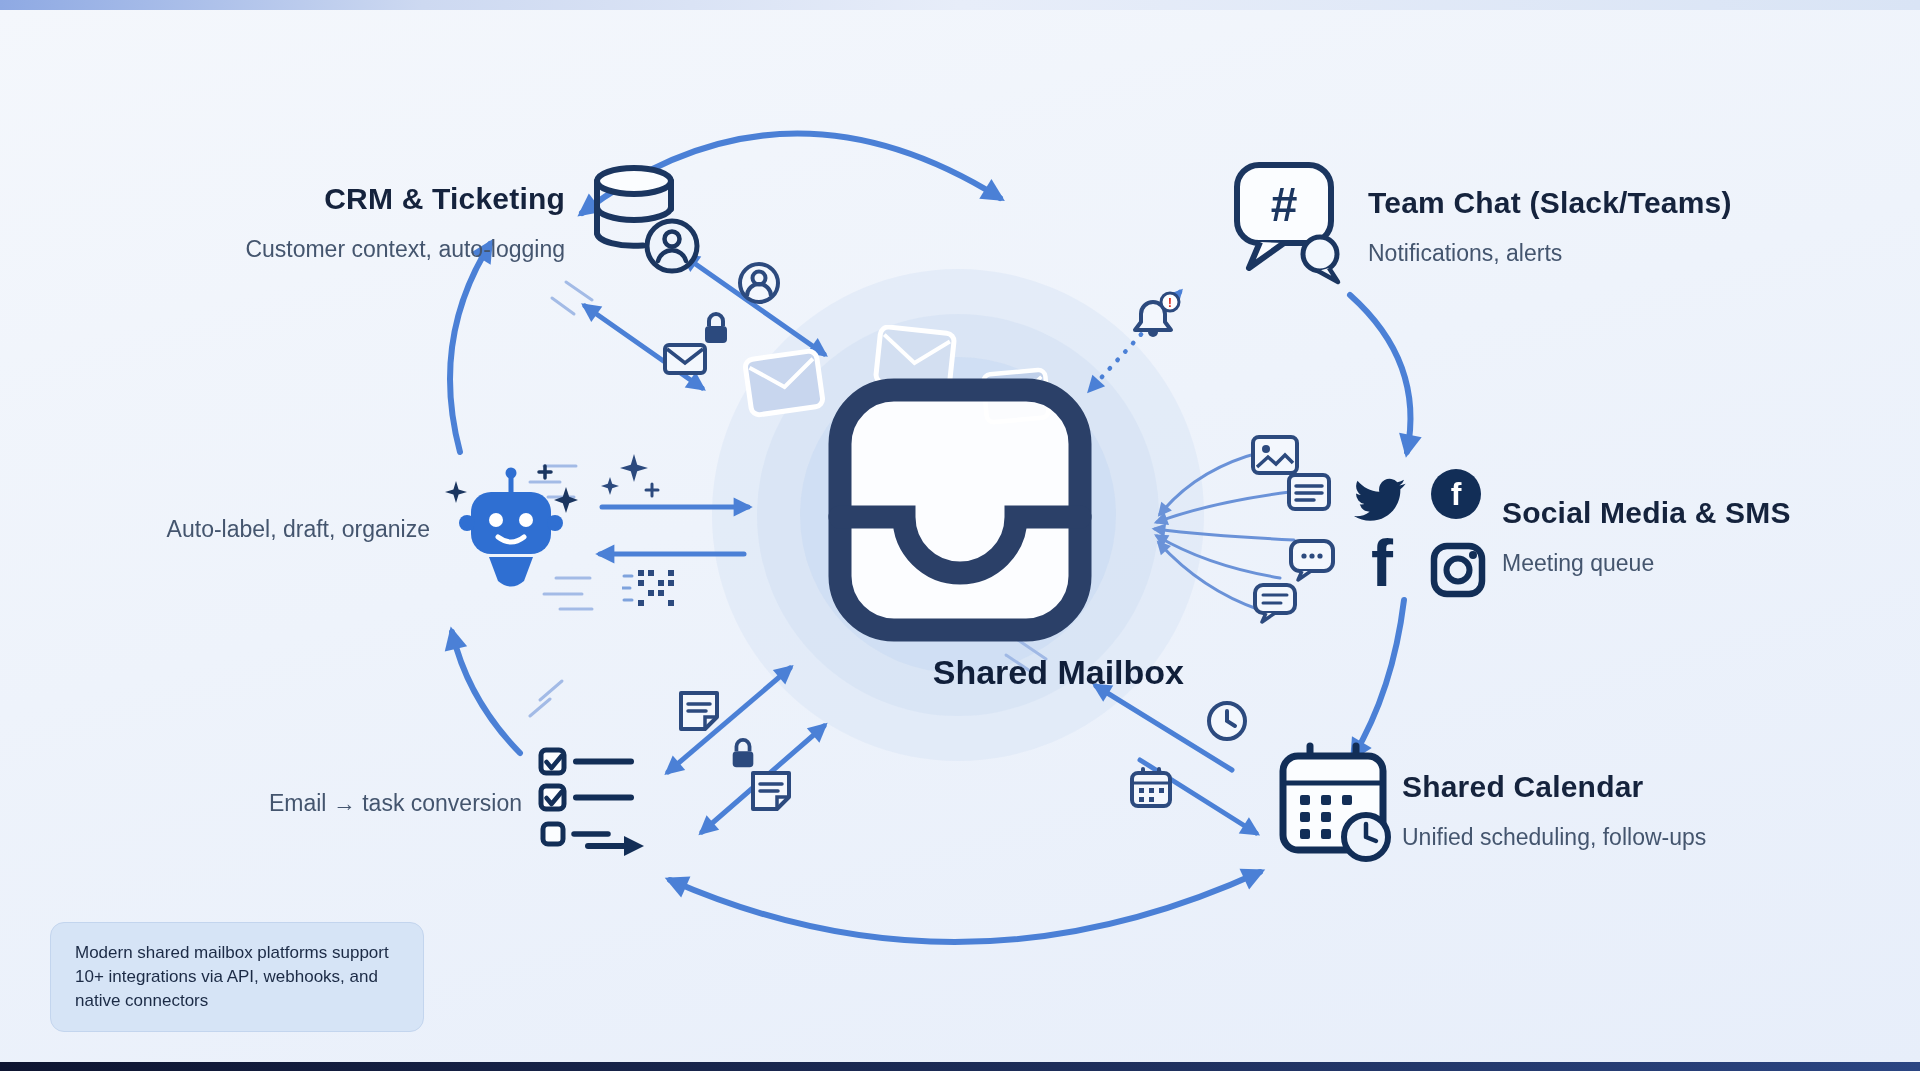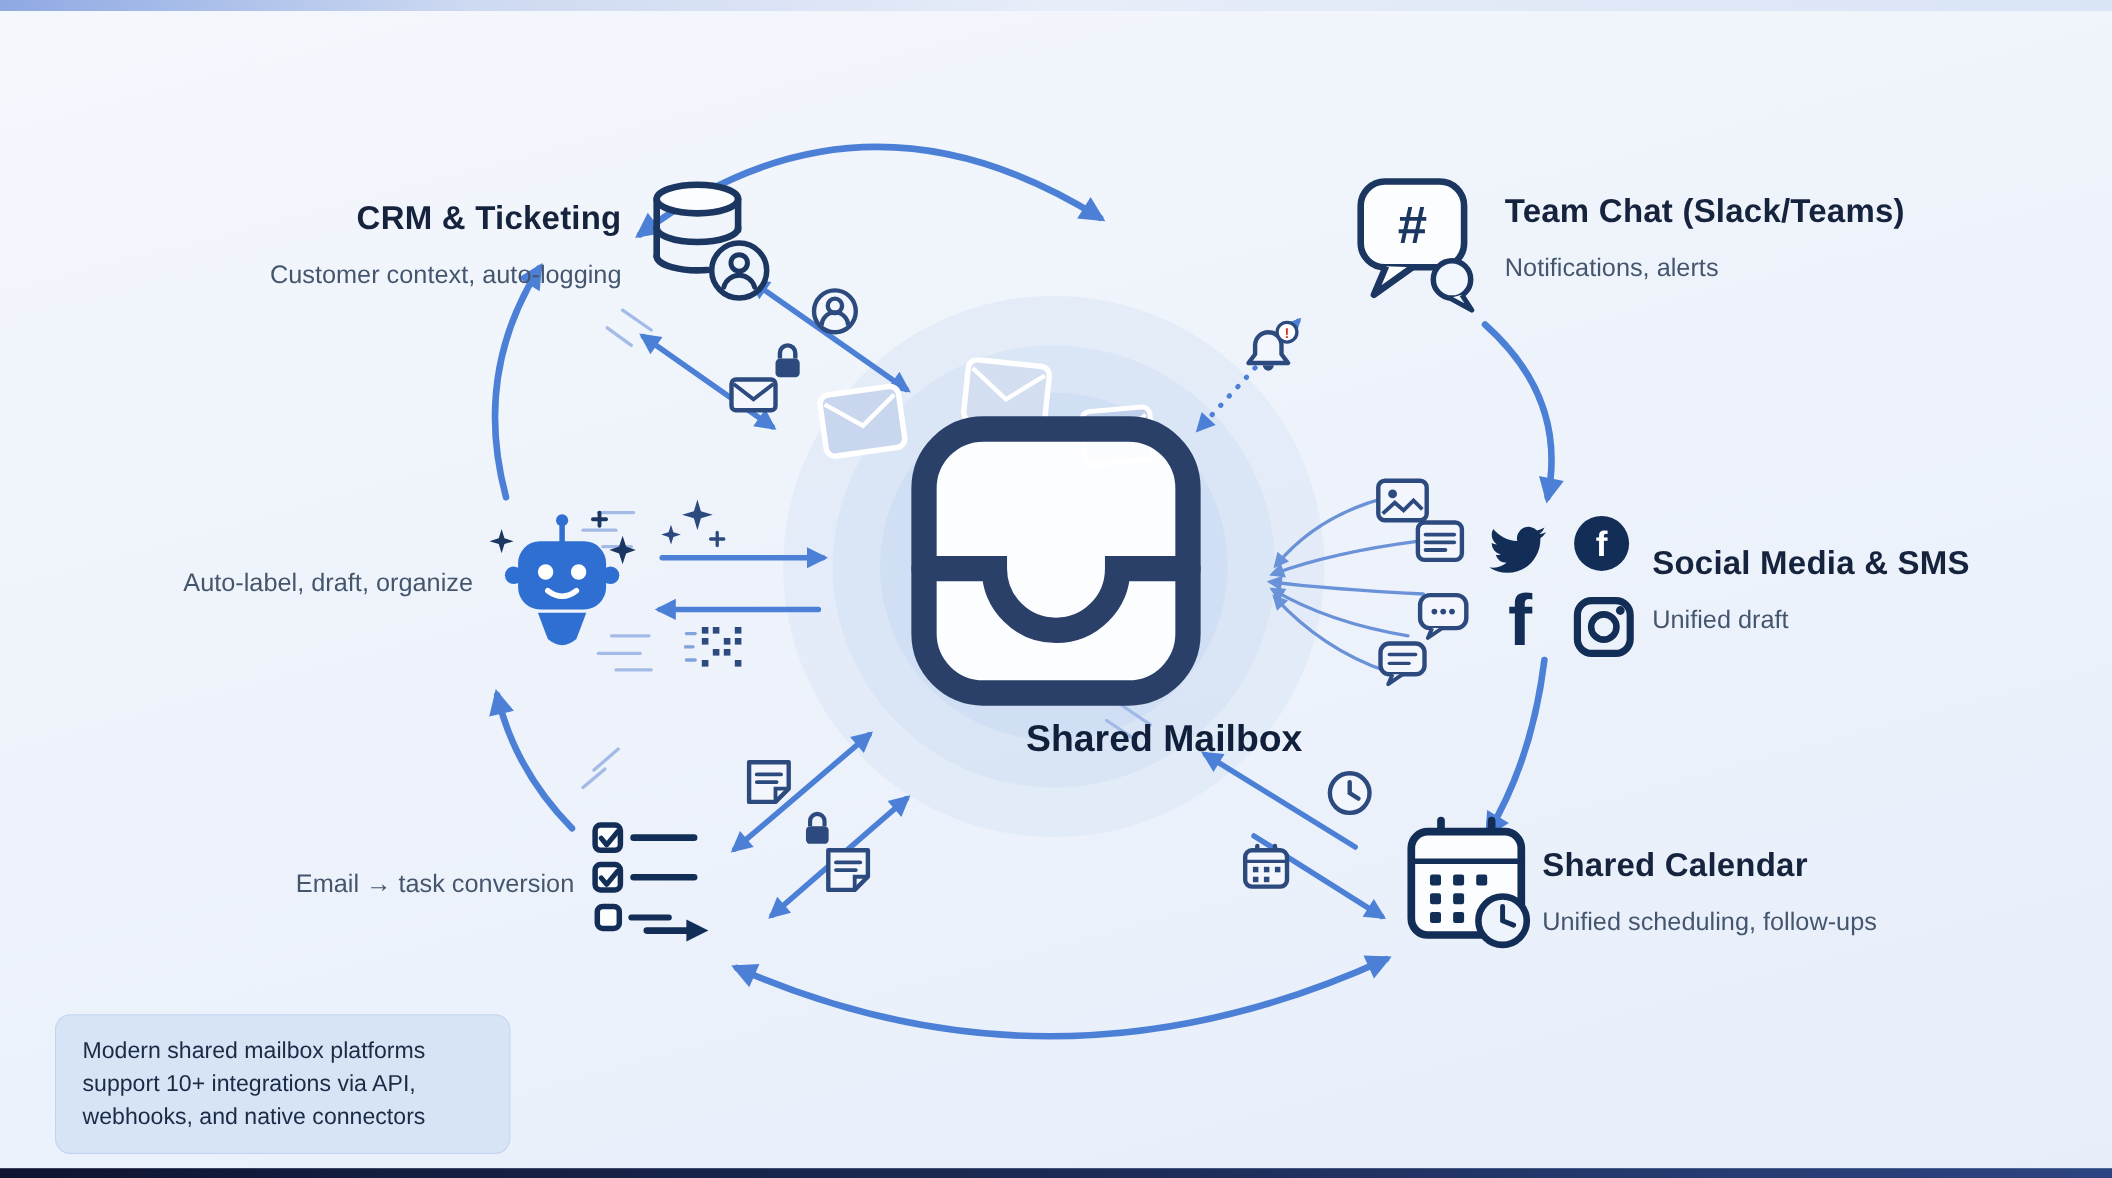--- a/index.html
+++ b/index.html
@@ -13,23 +13,23 @@
           background:linear-gradient(90deg,#0e1531,#1d2d59 55%,#2b4582)}
   .layer{position:absolute;left:0;top:0;width:1920px;height:1071px}
   .nicon,.micon{position:absolute}
   .node-text{position:absolute}
   .node-text .title{font-size:30px;font-weight:bold;color:#15233d;letter-spacing:.2px;white-space:nowrap}
   .node-text .subtitle{font-size:23px;color:#44556e;margin-top:20px;white-space:nowrap}
   .node-text.right{text-align:right}
   .node-text.ai .title{color:#2f6fd2}
   .center-label{position:absolute;left:744px;top:653px;width:440px;text-align:right;
                 font-size:34px;font-weight:bold;color:#101f3a}
-  .note{position:absolute;left:50px;top:922px;width:414px;background:#d6e4f6;
+  .note{position:absolute;left:50px;top:922px;width:374px;background:#d6e4f6;
         border:1px solid #c3d5ee;border-radius:14px;padding:18px 24px;
-        font-size:21px;line-height:1.42;color:#1b2a45}
+        font-size:17px;line-height:1.42;color:#1b2a45}
   .api{position:absolute;left:1766px;top:36px;width:132px;height:82px}
 </style>
 </head>
 <body>
 
 <div class="stage">
   <div class="topbar"></div>
 
   <svg class="layer" viewBox="0 0 1920 1071">
     <defs>
@@ -126,21 +126,21 @@
         <path d="M83 19 v28" stroke-width="6"></path>
         <path d="M9 45 a37 13 0 0 0 74 0" stroke-width="6"></path>
         <path d="M9 71 a37 13 0 0 0 46 12.4" stroke-width="6"></path>
         <circle cx="84" cy="84" r="25" fill="#eef4fc" stroke-width="5"></circle>
         <circle cx="84" cy="77" r="7.5" stroke-width="4.5"></circle>
         <path d="M70 99 a14.5 14.5 0 0 1 28 0" stroke-width="4.5"></path>
       </g>
     </svg>
   </div>
 
-  <div class="node-text" style="left:1368px;top:176px;width:520px">
+  <div class="node-text" style="left:1368px;top:186px;width:520px">
     <div class="title">Team Chat (Slack/Teams)</div>
     <div class="subtitle">Notifications, alerts</div>
   </div>
   <div class="nicon" style="left:1232px;top:160px">
     <svg width="125" height="130" viewBox="0 0 125 130">
       <rect x="5" y="5" width="94" height="78" rx="22" fill="#fbfdff" stroke="#1b3660" stroke-width="6"></rect>
       <path d="M28 82 L17 108 L52 83" fill="#fbfdff" stroke="#1b3660" stroke-width="6" stroke-linejoin="round"></path>
       <text x="52" y="61" text-anchor="middle" font-size="48" font-weight="bold" fill="#1b3660">#</text>
       <circle cx="88" cy="94" r="17" fill="#f2f7fd" stroke="#1b3660" stroke-width="5"></circle>
       <path d="M97 108 L106 122 L86 111" fill="#f2f7fd" stroke="#1b3660" stroke-width="4.5" stroke-linejoin="round"></path>
@@ -162,21 +162,21 @@
       <circle cx="111" cy="61" r="8" fill="#2f6fd2"></circle>
       <circle cx="52" cy="58" r="7" fill="#ffffff"></circle>
       <circle cx="82" cy="58" r="7" fill="#ffffff"></circle>
       <path d="M54 75 Q67 85 80 75" fill="none" stroke="#ffffff" stroke-width="5" stroke-linecap="round"></path>
       <path d="M45 95 h44 l-9 24 q-13 11 -26 0 z" fill="#2f6fd2"></path>
     </svg>
   </div>
 
   <div class="node-text" style="left:1502px;top:496px;width:400px">
     <div class="title">Social Media &amp; SMS</div>
-    <div class="subtitle">Unified draft</div>
+    <div class="subtitle">Meeting queue</div>
   </div>
   <div class="nicon" style="left:1352px;top:464px">
     <svg width="140" height="140" viewBox="0 0 140 140">
       <path transform="translate(2,10) scale(2.15)" fill="#122e57" d="M23.953 4.57a10 10 0 0 1-2.825.775 4.958 4.958 0 0 0 2.163-2.723 9.99 9.99 0 0 1-3.127 1.195 4.92 4.92 0 0 0-8.384 4.482C7.69 8.095 4.067 6.13 1.64 3.162a4.822 4.822 0 0 0-.666 2.475c0 1.71.87 3.213 2.188 4.096a4.904 4.904 0 0 1-2.228-.616v.06a4.923 4.923 0 0 0 3.946 4.827 4.996 4.996 0 0 1-2.212.085 4.937 4.937 0 0 0 4.604 3.417A9.868 9.868 0 0 1 1.17 19.6c-.39 0-.779-.023-1.17-.067a13.995 13.995 0 0 0 7.557 2.209c9.054 0 13.999-7.496 13.999-13.986 0-.209 0-.42-.015-.63a9.936 9.936 0 0 0 2.46-2.548z"></path>
       <circle cx="104" cy="30" r="25" fill="#122e57"></circle>
       <text x="104" y="41" text-anchor="middle" font-size="32" font-weight="bold" fill="#ffffff">f</text>
       <text x="30" y="122" text-anchor="middle" font-size="66" font-weight="bold" fill="#122e57">f</text>
       <g fill="none" stroke="#122e57">
         <rect x="82" y="82" width="48" height="48" rx="13" stroke-width="6.5"></rect>
         <circle cx="106" cy="106" r="11.5" stroke-width="6"></circle>

